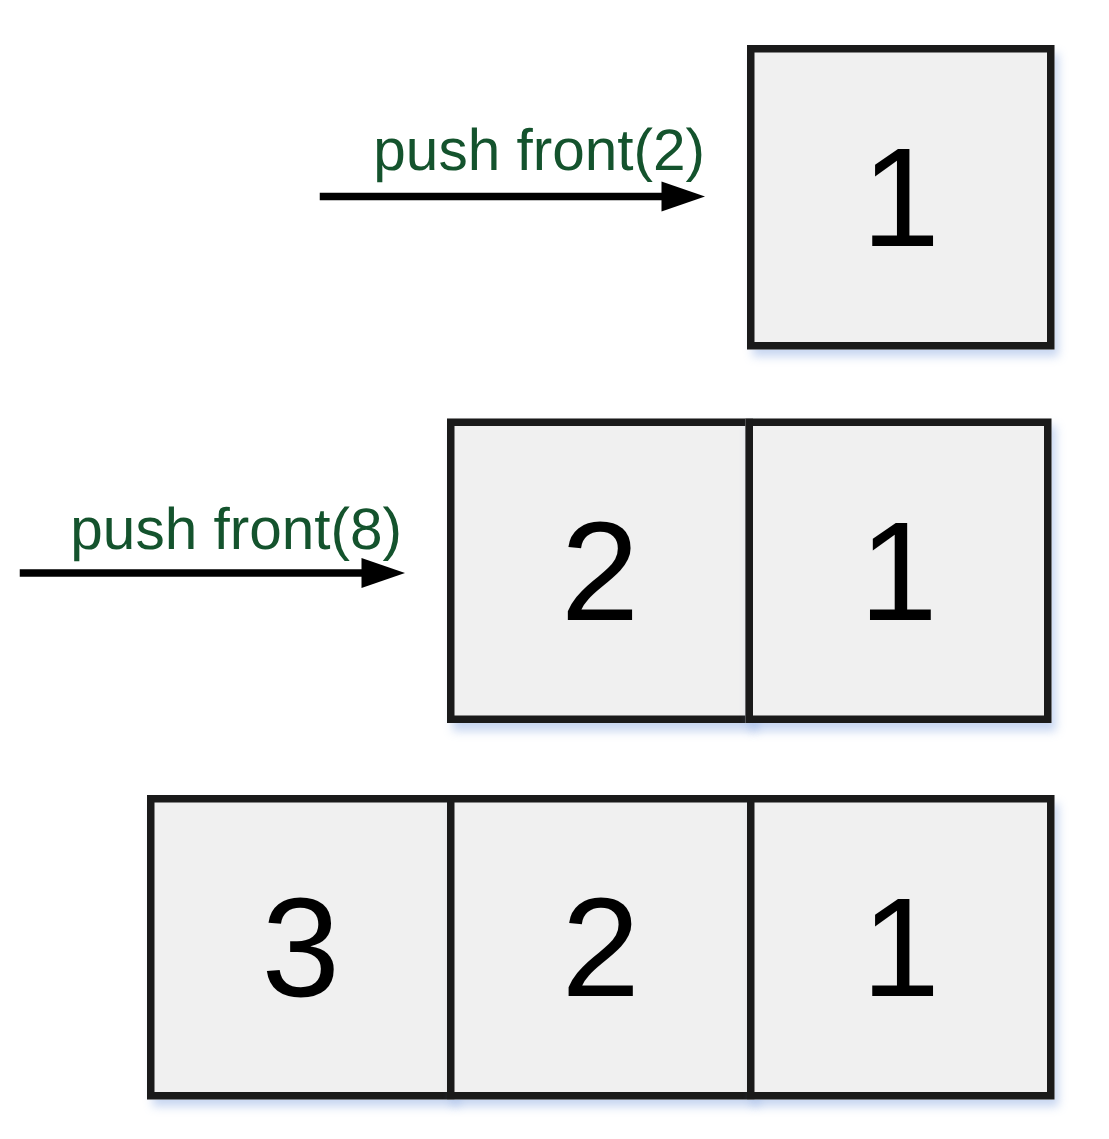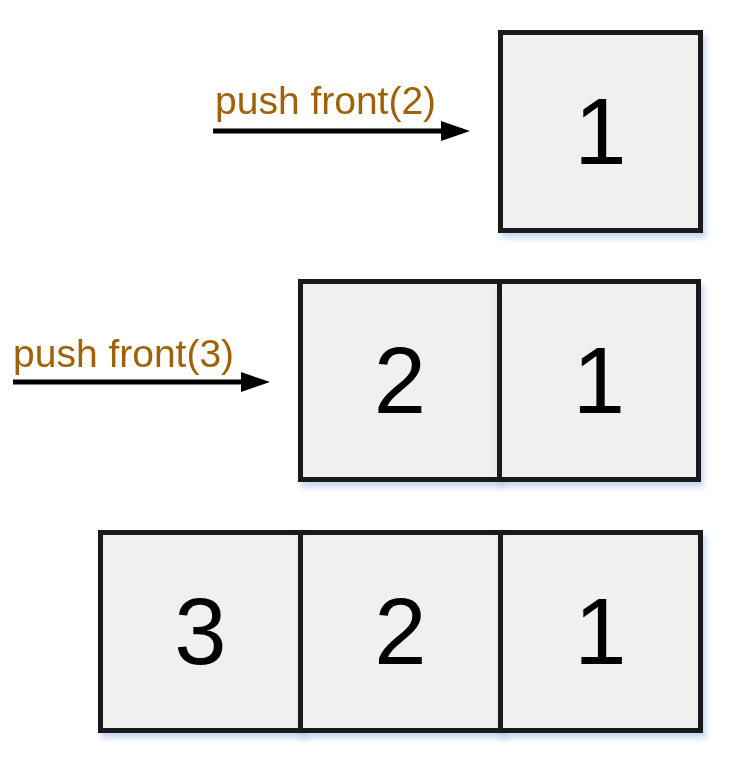--- a/index.html
+++ b/index.html
@@ -10,24 +10,24 @@
   .canvas {
     position: relative;
     width: 739px;
     height: 759px;
     background: #ffffff;
     font-family: "Liberation Sans", sans-serif;
     overflow: hidden;
   }
   .op-label {
     position: absolute;
-    color: #a16207;
+    color: #14532d;
     font-size: 39px;
     line-height: 1.1;
-    text-align: left;
+    text-align: right;
     white-space: nowrap;
   }
   .arrow-svg {
     position: absolute;
     display: block;
   }
   .deque {
     position: absolute;
     display: flex;
   }
@@ -71,21 +71,21 @@
   <svg class="arrow-svg arrow-1" width="257" height="28" viewBox="0 0 257 28">
     <line x1="0" y1="14" x2="230" y2="14" stroke="#000000" stroke-width="5"></line>
     <polygon points="228,4 257,14 228,24" fill="#000000"></polygon>
   </svg>
   <div class="deque deque-1">
     <div class="cell">
       <span>1</span>
     </div>
   </div>
 
-  <div class="op-label label-2">push front(3)</div>
+  <div class="op-label label-2">push front(8)</div>
   <svg class="arrow-svg arrow-2" width="257" height="28" viewBox="0 0 257 28">
     <line x1="0" y1="14" x2="230" y2="14" stroke="#000000" stroke-width="5"></line>
     <polygon points="228,4 257,14 228,24" fill="#000000"></polygon>
   </svg>
   <div class="deque deque-2">
     <div class="cell">
       <span>2</span>
     </div>
     <div class="cell">
       <span>1</span>

